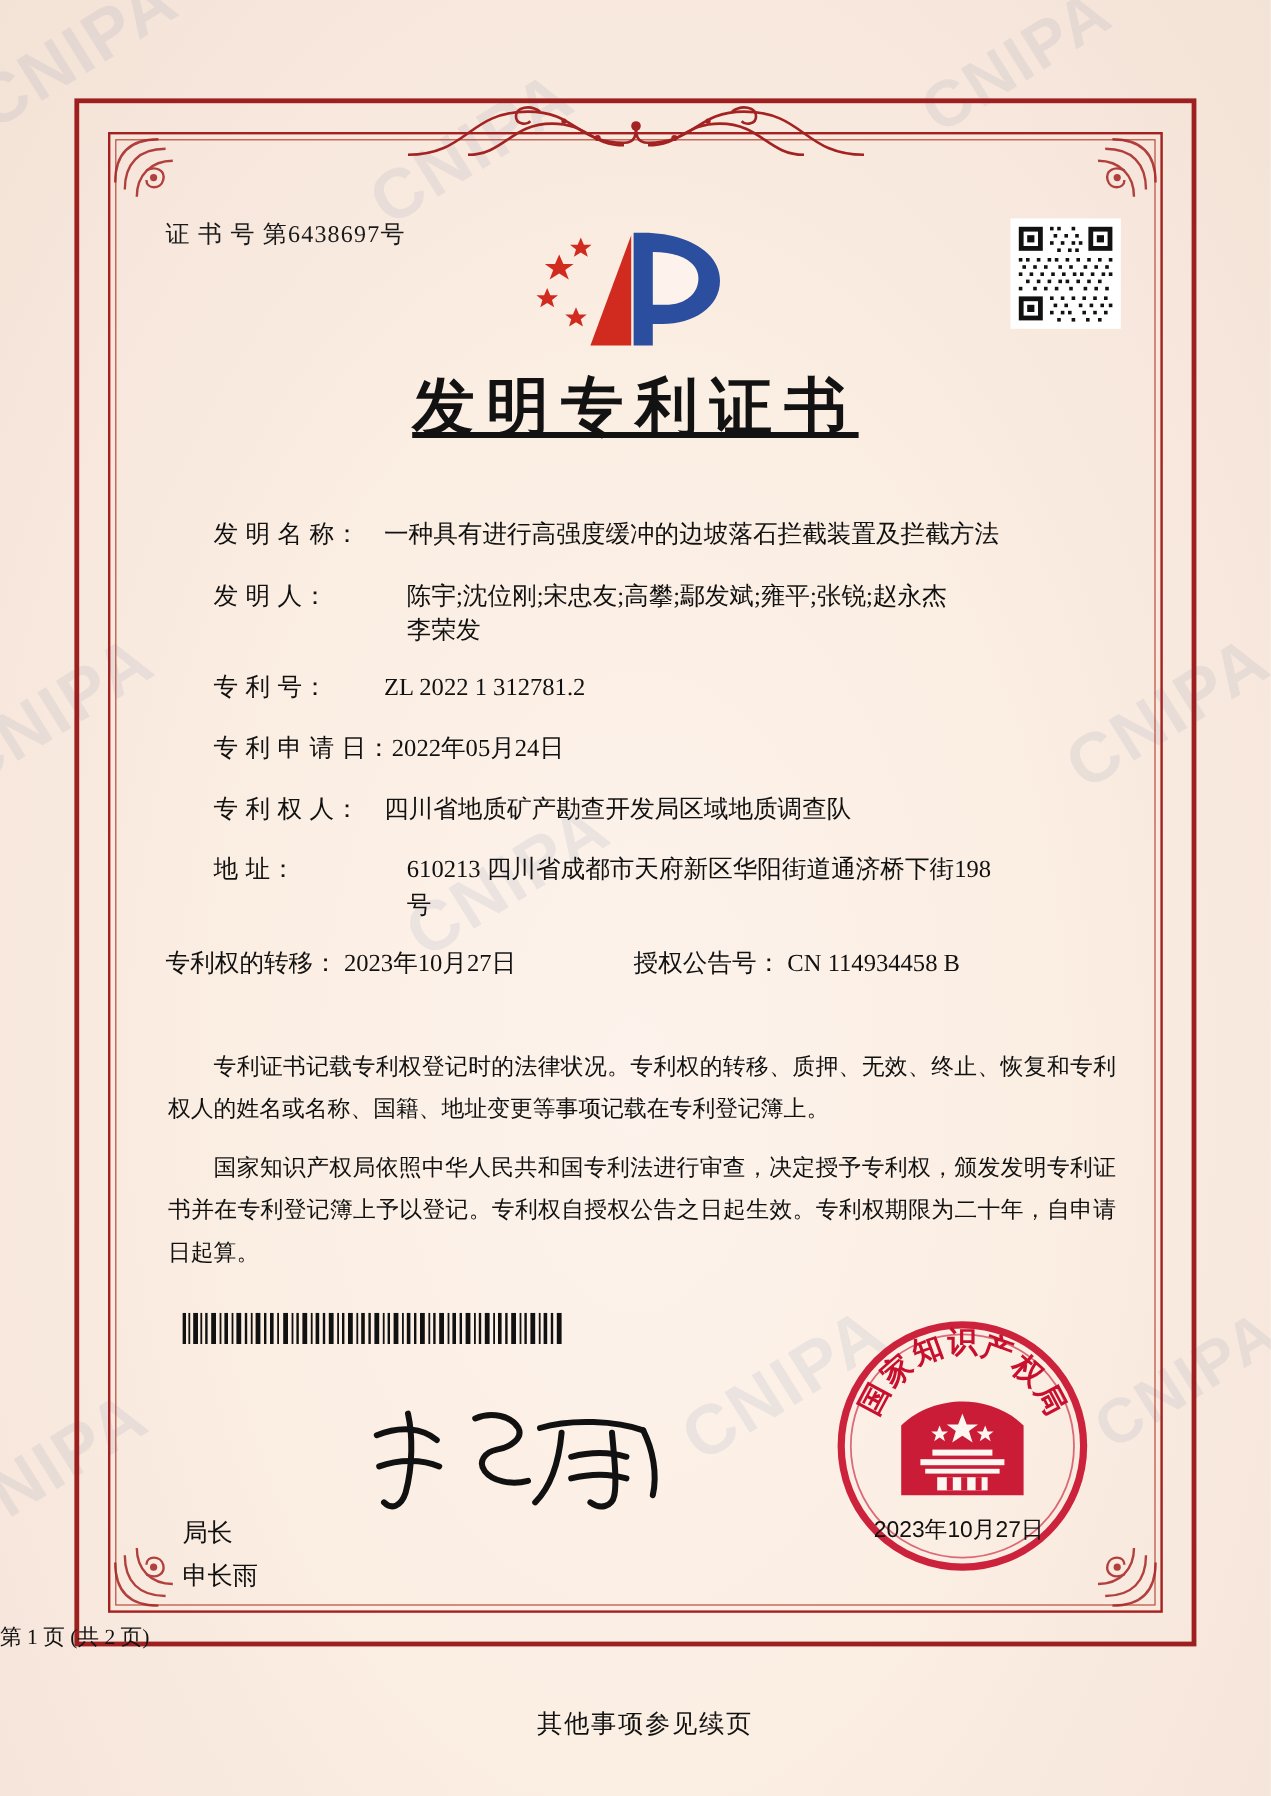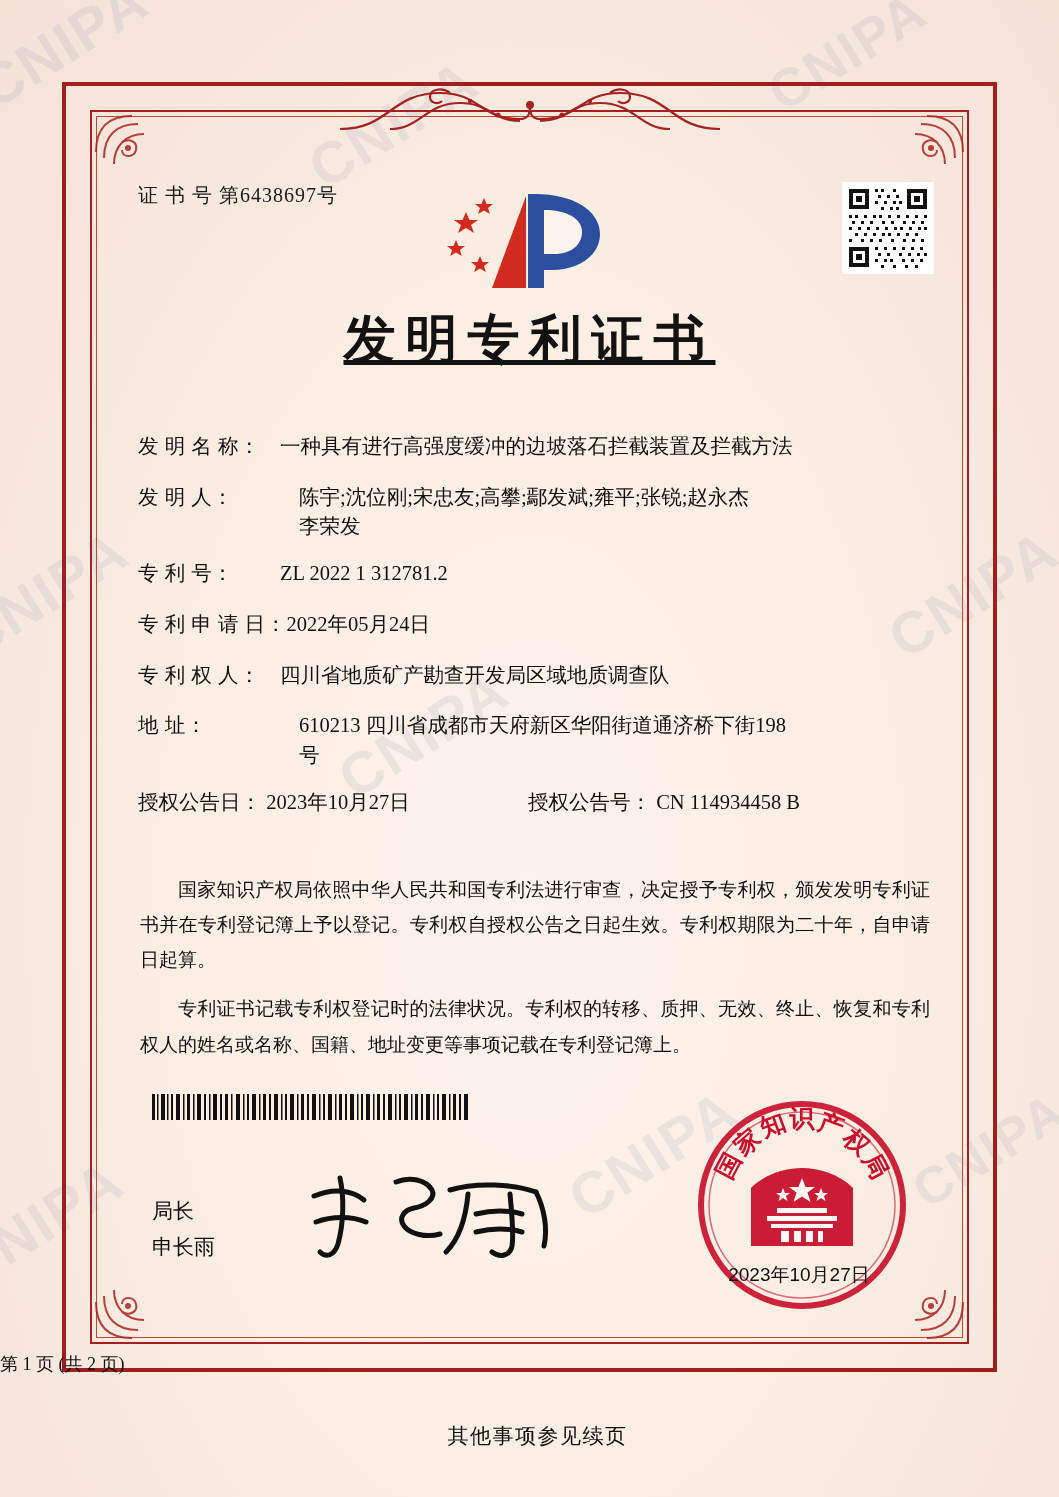--- a/index.html
+++ b/index.html
@@ -126,20 +126,21 @@
     left: 138px; top: 432px;
     width: 800px;
     font-size: 20.5px;
     color: #111;
   }
   .frow {
     display: flex;
     align-items: baseline;
     margin-bottom: 21px;
     line-height: 1.45;
+    margin-left: 40px;
   }
   .flabel {
     flex: 0 0 142px;
     white-space: nowrap;
     letter-spacing: 0.5px;
   }
   .fval {
     flex: 1 1 auto;
   }
   .fval .second-line { display: block; }
@@ -165,21 +166,21 @@
   .paras p { margin: 0 0 14px 0; text-indent: 2em; }
 
   .barcode {
     position: absolute;
     left: 152px; top: 1094px;
     width: 320px; height: 26px;
   }
 
   .signature-block {
     position: absolute;
-    left: 152px; top: 1194px;
+    left: 152px; top: 1260px;
     font-size: 21px;
     color: #111;
     line-height: 1.7;
   }
 
   .sign-script {
     position: absolute;
     left: 300px; top: 1160px;
     width: 270px; height: 110px;
     color: #111;
@@ -452,33 +453,33 @@
       <div class="frow tight">
         <div class="flabel">地 址：</div>
         <div class="fval">
           <span>610213 四川省成都市天府新区华阳街道通济桥下街198</span>
           <span class="second-line">号</span>
         </div>
       </div>
 
       <div class="grant-row">
         <div class="g1">
-          <span>授权公告日：</span>
+          <span>专利权的转移：</span>
           <span>2023年10月27日</span>
         </div>
         <div class="g2">
           <span>授权公告号：</span>
           <span>CN 114934458 B</span>
         </div>
       </div>
     </div>
 
     <div class="paras">
+      <p>专利证书记载专利权登记时的法律状况。专利权的转移、质押、无效、终止、恢复和专利权人的姓名或名称、国籍、地址变更等事项记载在专利登记簿上。</p>
       <p>国家知识产权局依照中华人民共和国专利法进行审查，决定授予专利权，颁发发明专利证书并在专利登记簿上予以登记。专利权自授权公告之日起生效。专利权期限为二十年，自申请日起算。</p>
-      <p>专利证书记载专利权登记时的法律状况。专利权的转移、质押、无效、终止、恢复和专利权人的姓名或名称、国籍、地址变更等事项记载在专利登记簿上。</p>
     </div>
 
     <div class="barcode">
       <svg viewBox="0 0 320 26" width="320" height="26" preserveAspectRatio="none">
         <g fill="#111">
           <rect x="0" y="0" width="3" height="26"></rect>
             <rect x="5" y="0" width="1.5" height="26"></rect>
           <rect x="9" y="0" width="4" height="26"></rect>
             <rect x="15" y="0" width="1.5" height="26"></rect>
           <rect x="19" y="0" width="2" height="26"></rect>

